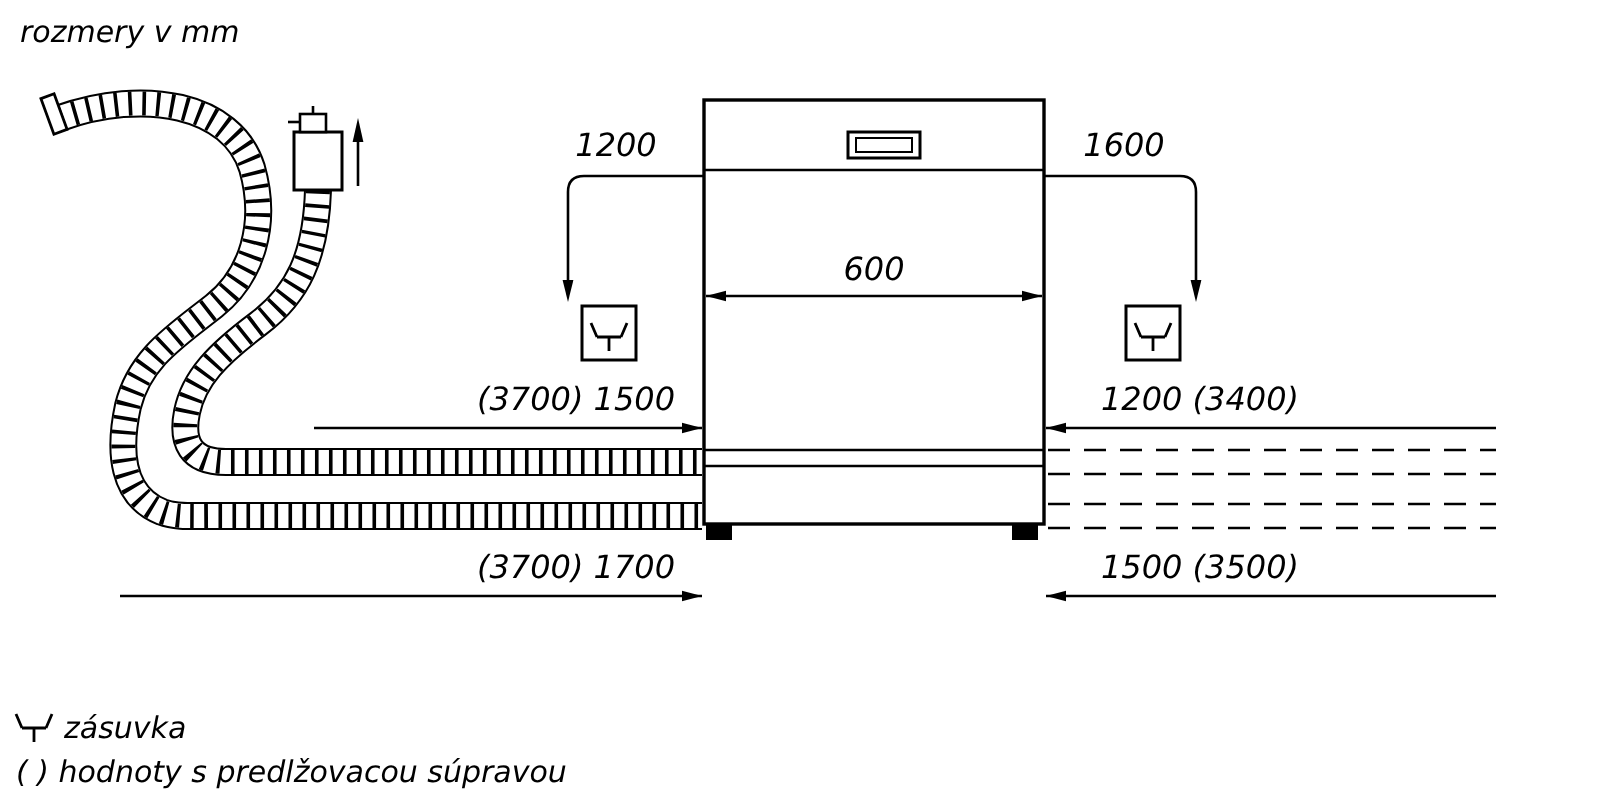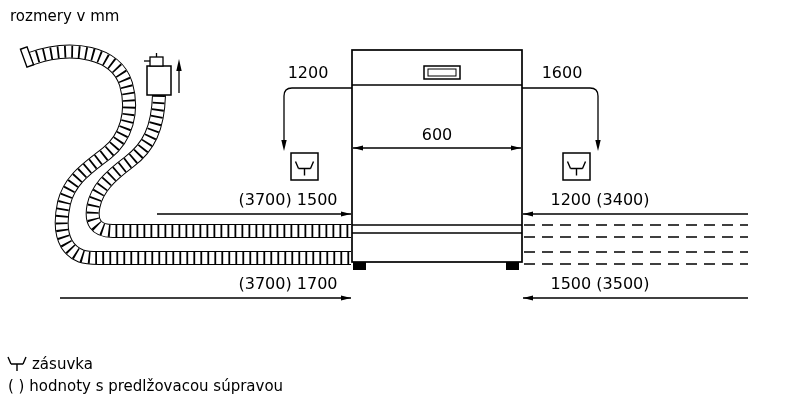--- a/index.html
+++ b/index.html
@@ -2,20 +2,21 @@
 <html><head>
 <meta charset="utf-8">
 <style>
   html,body{margin:0;padding:0;background:#fff;}
   .canvas{
     position:relative;
     width:800px;height:396px;
     background:#ffffff;
     font-family:"DejaVu Sans","Liberation Sans",sans-serif;
     overflow:hidden;
+    font-style:italic;
   }
   svg{display:block;}
   svg text{
     fill:#000;
     font-family:"DejaVu Sans","Liberation Sans",sans-serif;
   }
   .dim-label{font-size:16px;}
   .title-label{font-size:15px;}
   .legend-label{font-size:15px;}
   .thin{stroke:#000;stroke-width:1.3;fill:none;}

